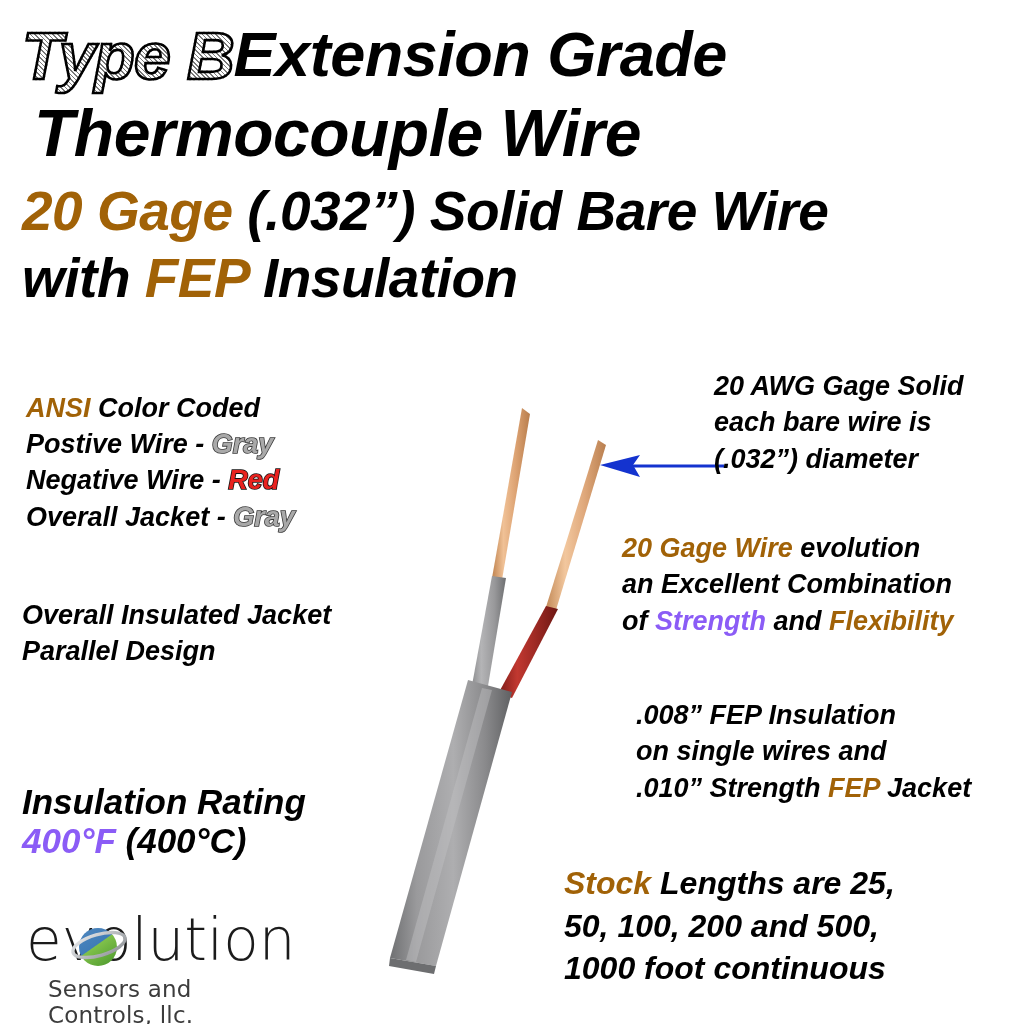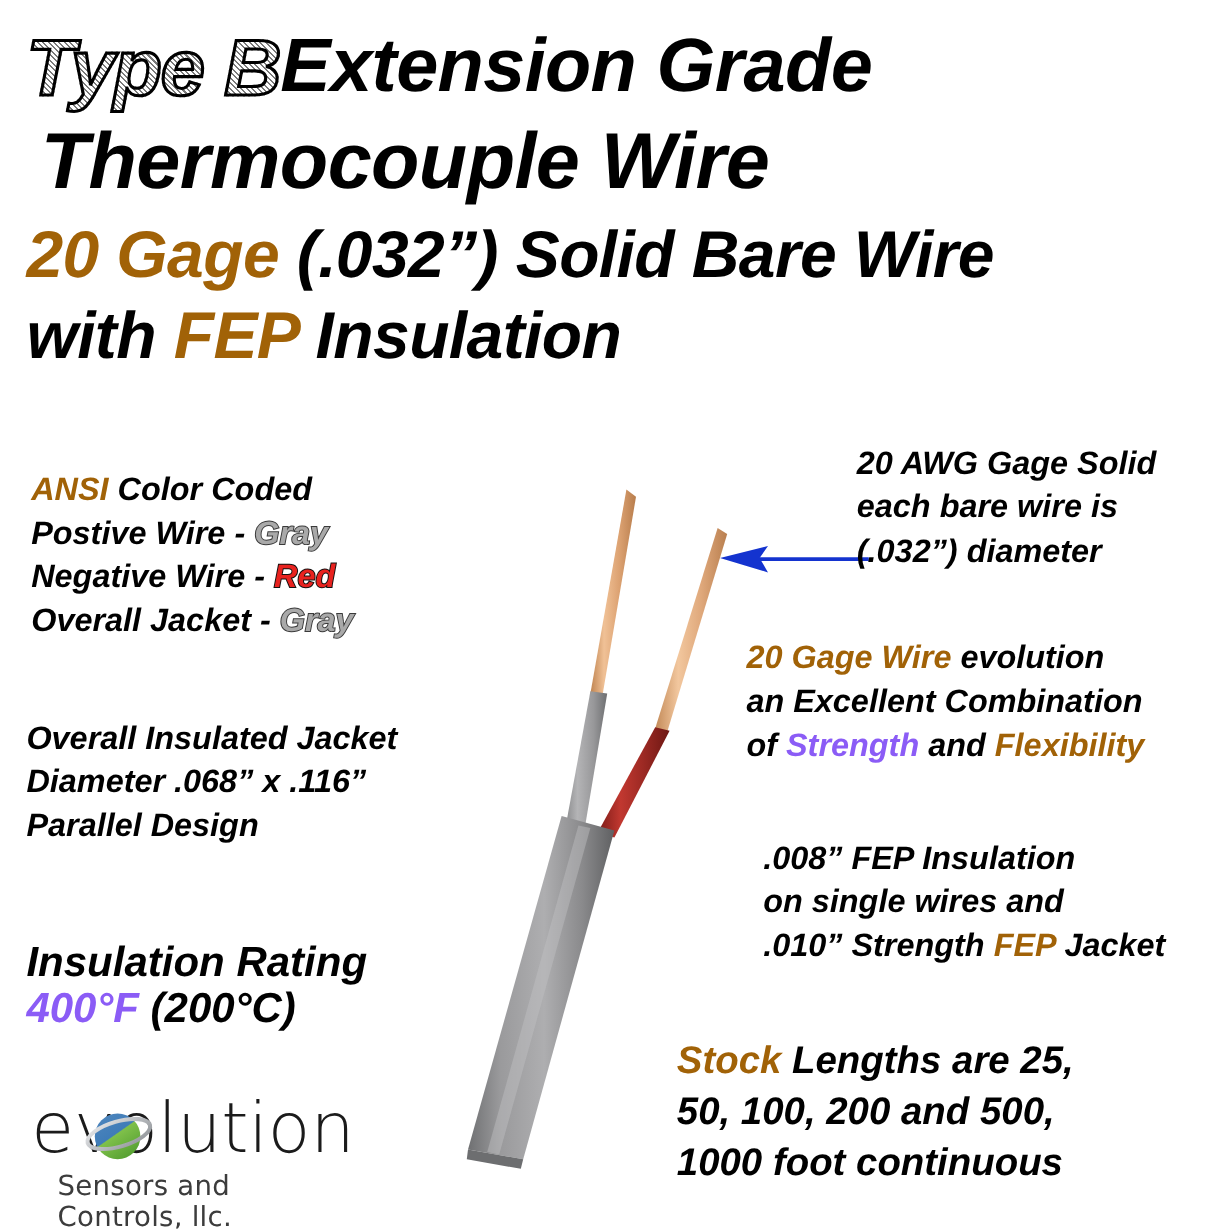--- a/index.html
+++ b/index.html
@@ -195,27 +195,26 @@
 
     <div class="lt"><span>Postive Wire - </span><span class="sw sw-gray">Gray</span></div>
 
     <div class="lt"><span>Negative Wire - </span><span class="sw sw-red">Red</span></div>
 
     <div class="lt"><span>Overall Jacket - </span><span class="sw sw-gray">Gray</span></div>
   </div>
 
   <div class="spec-block">
     <div class="lt">Overall Insulated Jacket</div>
-    <div class="lt">Diameter .068” x .116”</div>
     <div class="lt">Parallel Design</div>
   </div>
 
   <div class="rating-block">
     <div class="rating-title">Insulation Rating</div>
-    <div class="rating-value"><span class="red">400°F</span><span> (200°C)</span></div>
+    <div class="rating-value"><span class="red">400°F</span><span> (400°C)</span></div>
   </div>
 
   <div id="wire">
     <svg width="300" height="610" viewBox="0 0 300 610" xmlns="http://www.w3.org/2000/svg">
       <defs>
         <linearGradient id="gJacket" x1="0" y1="0" x2="1" y2="0">
           <stop offset="0%" stop-color="#6f7072"></stop>
           <stop offset="22%" stop-color="#9a9a9c"></stop>
           <stop offset="52%" stop-color="#aeaeb0"></stop>
           <stop offset="78%" stop-color="#8a8a8c"></stop>

